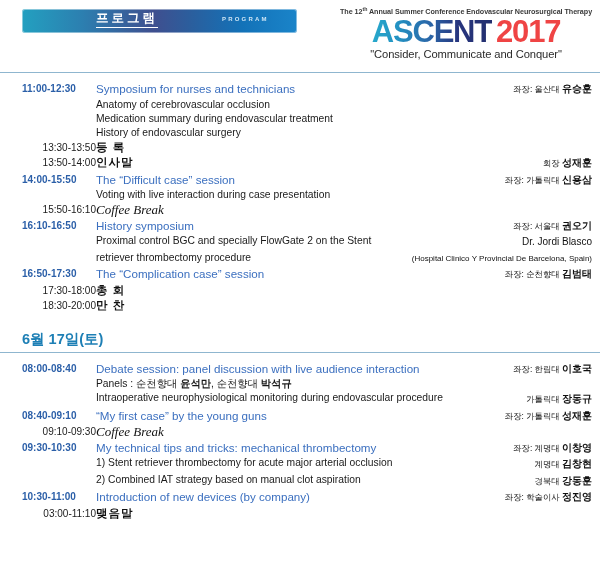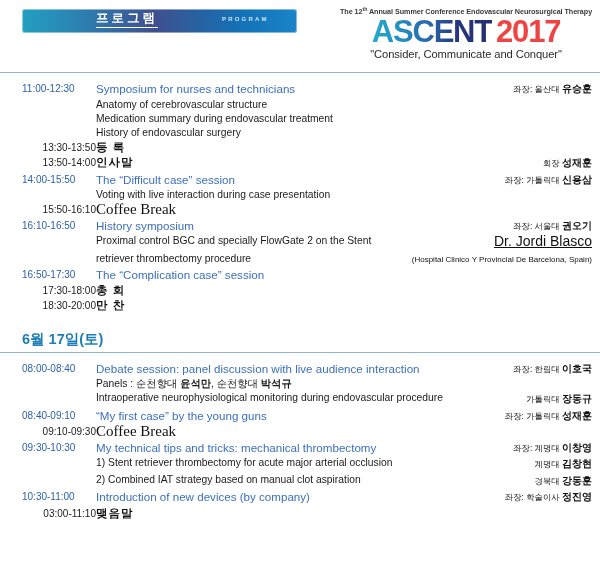--- a/index.html
+++ b/index.html
@@ -61,21 +61,21 @@
   }
   
   .rows{padding:0;}
   .row{
     display:flex;align-items:flex-start;
     padding:0 8px 0 22px;
     min-height:14px;
   }
   .time{
     width:74px;flex:0 0 74px;
-    font-size:10px;line-height:15.5px;color:#1a1a1a;font-weight:normal;
+    font-size:10px;line-height:15.5px;color:#1a1a1a;font-weight:bold;
     white-space:nowrap;
   }
   .time.session{color:#2b5fa8;}
   .time.plain{font-weight:normal;text-align:right;}
   .mid{flex:1 1 auto;min-width:0;padding-right:6px;}
   .right{
     flex:0 0 auto;text-align:right;white-space:nowrap;
     font-size:9px;line-height:15.5px;color:#111;
   }
   .right .aff{font-size:8.4px;font-weight:normal;}
@@ -84,21 +84,21 @@
     font-size:11.6px;line-height:15.5px;color:#3b6fbf;font-weight:normal;
     white-space:nowrap;
   }
   .title.k{color:#111;font-weight:bold;font-size:11.5px;letter-spacing:1px;}
   .sub{
     font-size:10.3px;line-height:14px;color:#1a1a1a;white-space:nowrap;
   }
   .sub .kb{font-weight:bold;}
   .break{
     font-family:"Liberation Serif","DejaVu Serif",serif;
-    font-size:15px;line-height:15.5px;color:#111;
+    font-style:italic;font-size:13px;line-height:15.5px;color:#111;
   }
   .paren{font-size:8px;line-height:12px;color:#111;}
   .subrow{display:flex;align-items:flex-start;padding:0 8px 0 96px;}
   .subrow .mid{flex:1 1 auto;}
   .spacer-sm{height:6px;}
   .day2-pad{height:16px;}
 </style>
 </head>
 <body>
 
@@ -125,21 +125,21 @@
       <div class="rows">
         <div class="row">
           <div class="time session">11:00-12:30</div>
           <div class="mid">
             <div class="title">Symposium for nurses and technicians</div>
           </div>
           <div class="right"><span class="aff">좌장: 울산대 </span><span class="nm">유승훈</span></div>
         </div>
         <div class="subrow">
           <div class="mid">
-            <div class="sub">Anatomy of cerebrovascular structure</div>
+            <div class="sub">Anatomy of cerebrovascular occlusion</div>
           </div>
           <div class="right"></div>
         </div>
         <div class="subrow">
           <div class="mid">
             <div class="sub">Medication summary during endovascular treatment</div>
           </div>
           <div class="right"></div>
         </div>
         <div class="subrow">
@@ -186,33 +186,34 @@
           <div class="time session">16:10-16:50</div>
           <div class="mid">
             <div class="title">History symposium</div>
           </div>
           <div class="right"><span class="aff">좌장: 서울대 </span><span class="nm">권오기</span></div>
         </div>
         <div class="subrow">
           <div class="mid">
             <div class="sub">Proximal control BGC and specially FlowGate 2 on the Stent</div>
           </div>
-          <div class="right"><span class="nm" style="font-weight:normal;font-size:14px;text-decoration:underline;">Dr. Jordi Blasco</span></div>
+          <div class="right"><span class="nm" style="font-weight:normal;font-size:10px;">Dr. Jordi Blasco</span></div>
         </div>
         <div class="subrow">
           <div class="mid">
             <div class="sub">retriever thrombectomy procedure</div>
           </div>
           <div class="right"><span class="paren">(Hospital Clinico Y Provincial De Barcelona, Spain)</span></div>
         </div>
         <div class="row">
           <div class="time session">16:50-17:30</div>
           <div class="mid">
             <div class="title">The “Complication case” session</div>
           </div>
+          <div class="right"><span class="aff">좌장: 순천향대 </span><span class="nm">김범태</span></div>
         </div>
         <div class="row">
           <div class="time plain">17:30-18:00</div>
           <div class="mid">
             <div class="title k">총 회</div>
           </div>
           <div class="right"></div>
         </div>
         <div class="row">
           <div class="time plain">18:30-20:00</div>

